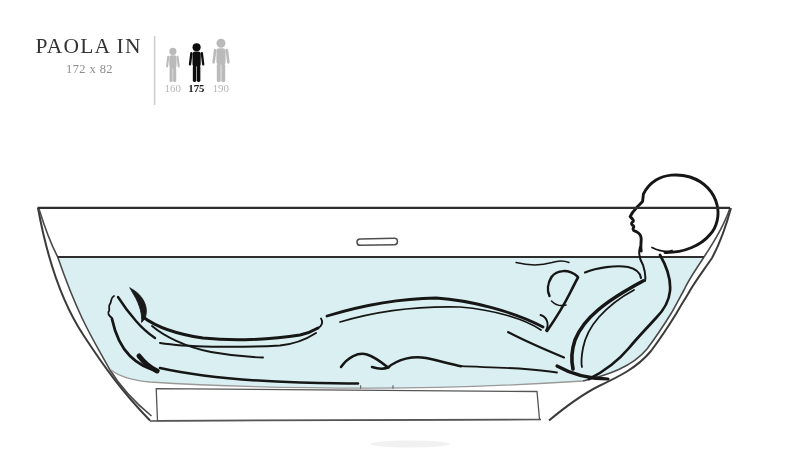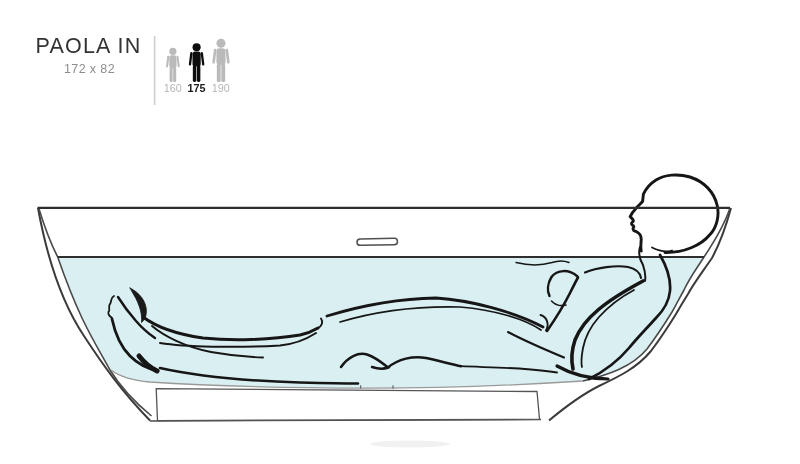--- a/index.html
+++ b/index.html
@@ -1,17 +1,17 @@
 <!DOCTYPE html>
 <html><head>
 <meta charset="utf-8">
 <style>
   html,body{margin:0;padding:0;background:#ffffff;}
   #page{position:relative;width:800px;height:464px;background:#ffffff;overflow:hidden;
-        font-family:Liberation Sans, sans-serif;}
+        font-family:Liberation Serif, serif;}
   svg{position:absolute;left:0;top:0;}
 </style>
 </head>
 <body>
 <div id="page">
 <svg width="800" height="464" viewBox="0 0 800 464">
 
   <text x="35.5" y="53" font-size="21.5" letter-spacing="1.2" font-weight="500" fill="#333333">PAOLA IN</text>
 
   <text x="89.5" y="72.5" font-size="12.5" letter-spacing="0.4" fill="#8d8d8d" text-anchor="middle">172 x 82</text>

